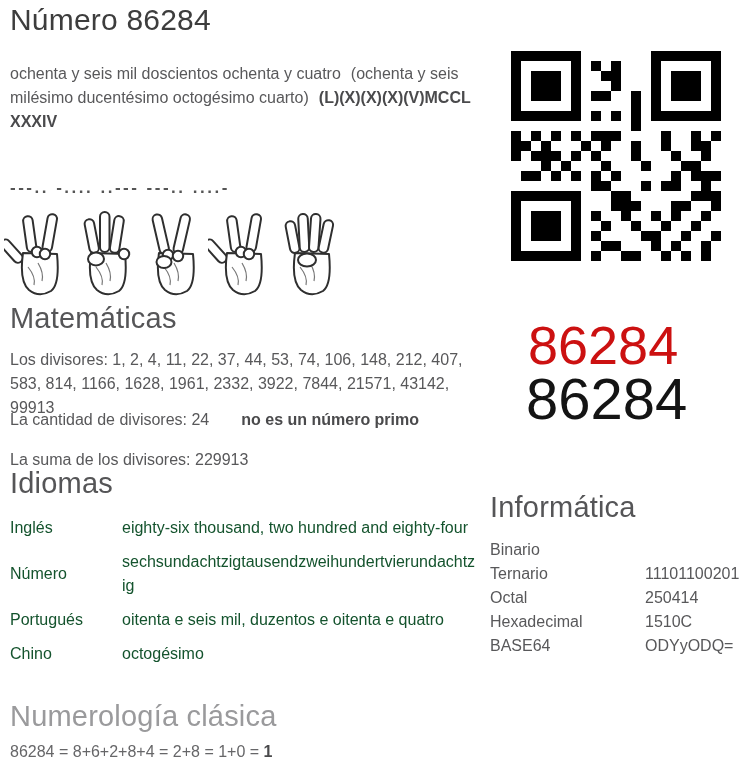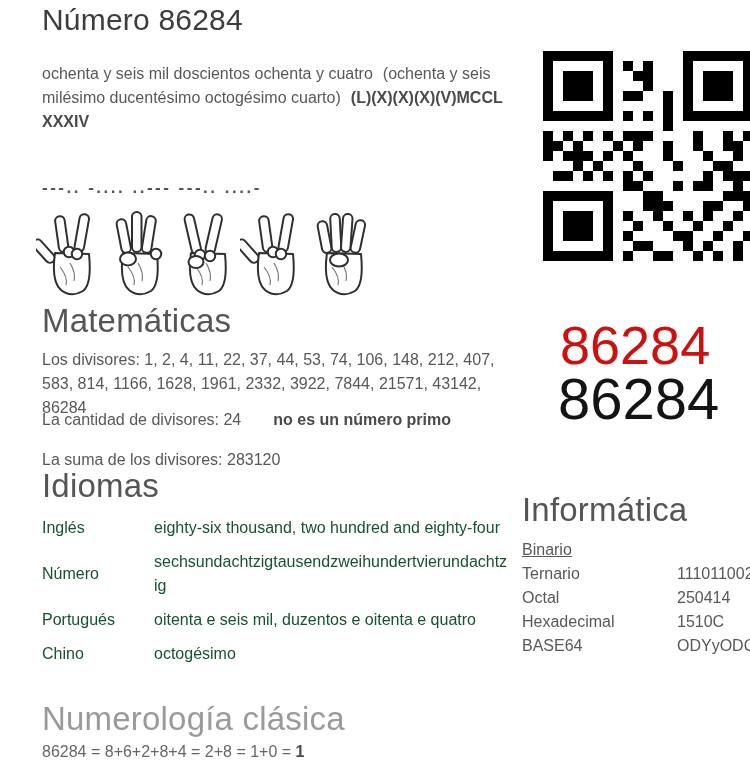--- a/index.html
+++ b/index.html
@@ -4,21 +4,21 @@
 <style>
   * { margin:0; padding:0; box-sizing:border-box; }
   html,body { width:750px; height:776px; }
   body {
     position:relative;
     background:#ffffff;
     font-family:"Liberation Sans","DejaVu Sans",sans-serif;
     color:#58585a;
     overflow:hidden;
   }
-  .abs { position:absolute;margin-left:32px; }
+  .abs { position:absolute; }
 
   #title {
     top:3px; left:10px;
     font-size:30px; font-weight:400; color:#3d3d3d;
     letter-spacing:0.2px;
   }
 
   #description {
     top:62px; left:10px; width:468px;
     font-size:16px; line-height:24px; color:#58585a;
@@ -46,21 +46,21 @@
     background:#fff;
   }
   #qr .m1 { background:#000; }
   #qr .m0 { background:#fff; }
 
   .bignum { line-height:1; letter-spacing:0; white-space:nowrap; }
   #bignum-red   { top:318px; left:528px; font-size:54px; color:#cc1111; }
   #bignum-black { top:370px; left:526px; font-size:58px; color:#141414; }
 
   h2.sec {
-    font-size:33px; font-weight:400; color:#555557; letter-spacing:0.2px;
+    font-size:29px; font-weight:400; color:#555557; letter-spacing:0.2px;
   }
   #h-matematicas { top:302px; left:10px; }
   #h-idiomas     { top:467px; left:10px; }
   #h-informatica { top:491px; left:490px; }
   #h-numerologia { top:700px; left:10px; color:#9a9a9c; }
 
   #divisores {
     top:348px; left:10px; width:466px;
     font-size:16px; line-height:24px;
   }
@@ -75,21 +75,21 @@
   #idiomas-table td {
     font-size:16px; line-height:24px; color:#14532d;
     vertical-align:middle; padding:5px 0;
   }
   #idiomas-table td.lang-label { width:112px; }
   #idiomas-table td.lang-value { width:356px; word-break:break-word; overflow-wrap:anywhere; }
 
   #informatica-rows { top:538px; left:490px; width:252px; font-size:16px; }
   .inf-row { display:flex; line-height:24px; }
   .inf-row .inf-label { width:155px; flex:0 0 155px; }
-  .inf-row.binario .inf-label { width:auto; flex:0 0 auto;text-decoration:underline; }
+  .inf-row.binario .inf-label { width:auto; flex:0 0 auto; }
   .inf-row.binario .inf-value { margin-left:13px; }
 
   #equation { top:743px; left:10px; font-size:16px; color:#666668; }
   #equation .result { font-weight:bold; color:#4a4a4c; }
 </style>
 </head>
 <body>
 
 <h1 id="title" class="abs">Número 86284</h1>
 
@@ -596,23 +596,23 @@
     <div class="m1"></div>
     <div class="m0"></div>
     <div class="m1"></div>
     <div class="m0"></div>
   </div>
 
 <div id="bignum-red" class="abs bignum">86284</div>
 <div id="bignum-black" class="abs bignum">86284</div>
 
 <h2 id="h-matematicas" class="abs sec">Matemáticas</h2>
-<p id="divisores" class="abs">Los divisores: 1, 2, 4, 11, 22, 37, 44, 53, 74, 106, 148, 212, 407, 583, 814, 1166, 1628, 1961, 2332, 3922, 7844, 21571, 43142, 86284</p>
+<p id="divisores" class="abs">Los divisores: 1, 2, 4, 11, 22, 37, 44, 53, 74, 106, 148, 212, 407, 583, 814, 1166, 1628, 1961, 2332, 3922, 7844, 21571, 43142, 99913</p>
 <p id="cantidad" class="abs"><span>La cantidad de divisores: 24</span><span class="primo">no es un número primo</span></p>
-<p id="suma" class="abs">La suma de los divisores: 283120</p>
+<p id="suma" class="abs">La suma de los divisores: 229913</p>
 
 <h2 id="h-idiomas" class="abs sec">Idiomas</h2>
 <table id="idiomas-table" class="abs">
     <tbody>
       <tr>
         <td class="lang-label">Inglés</td>
         <td class="lang-value">eighty-six thousand, two hundred and eighty-four</td>
       </tr>
       <tr>
         <td class="lang-label">Número</td>

